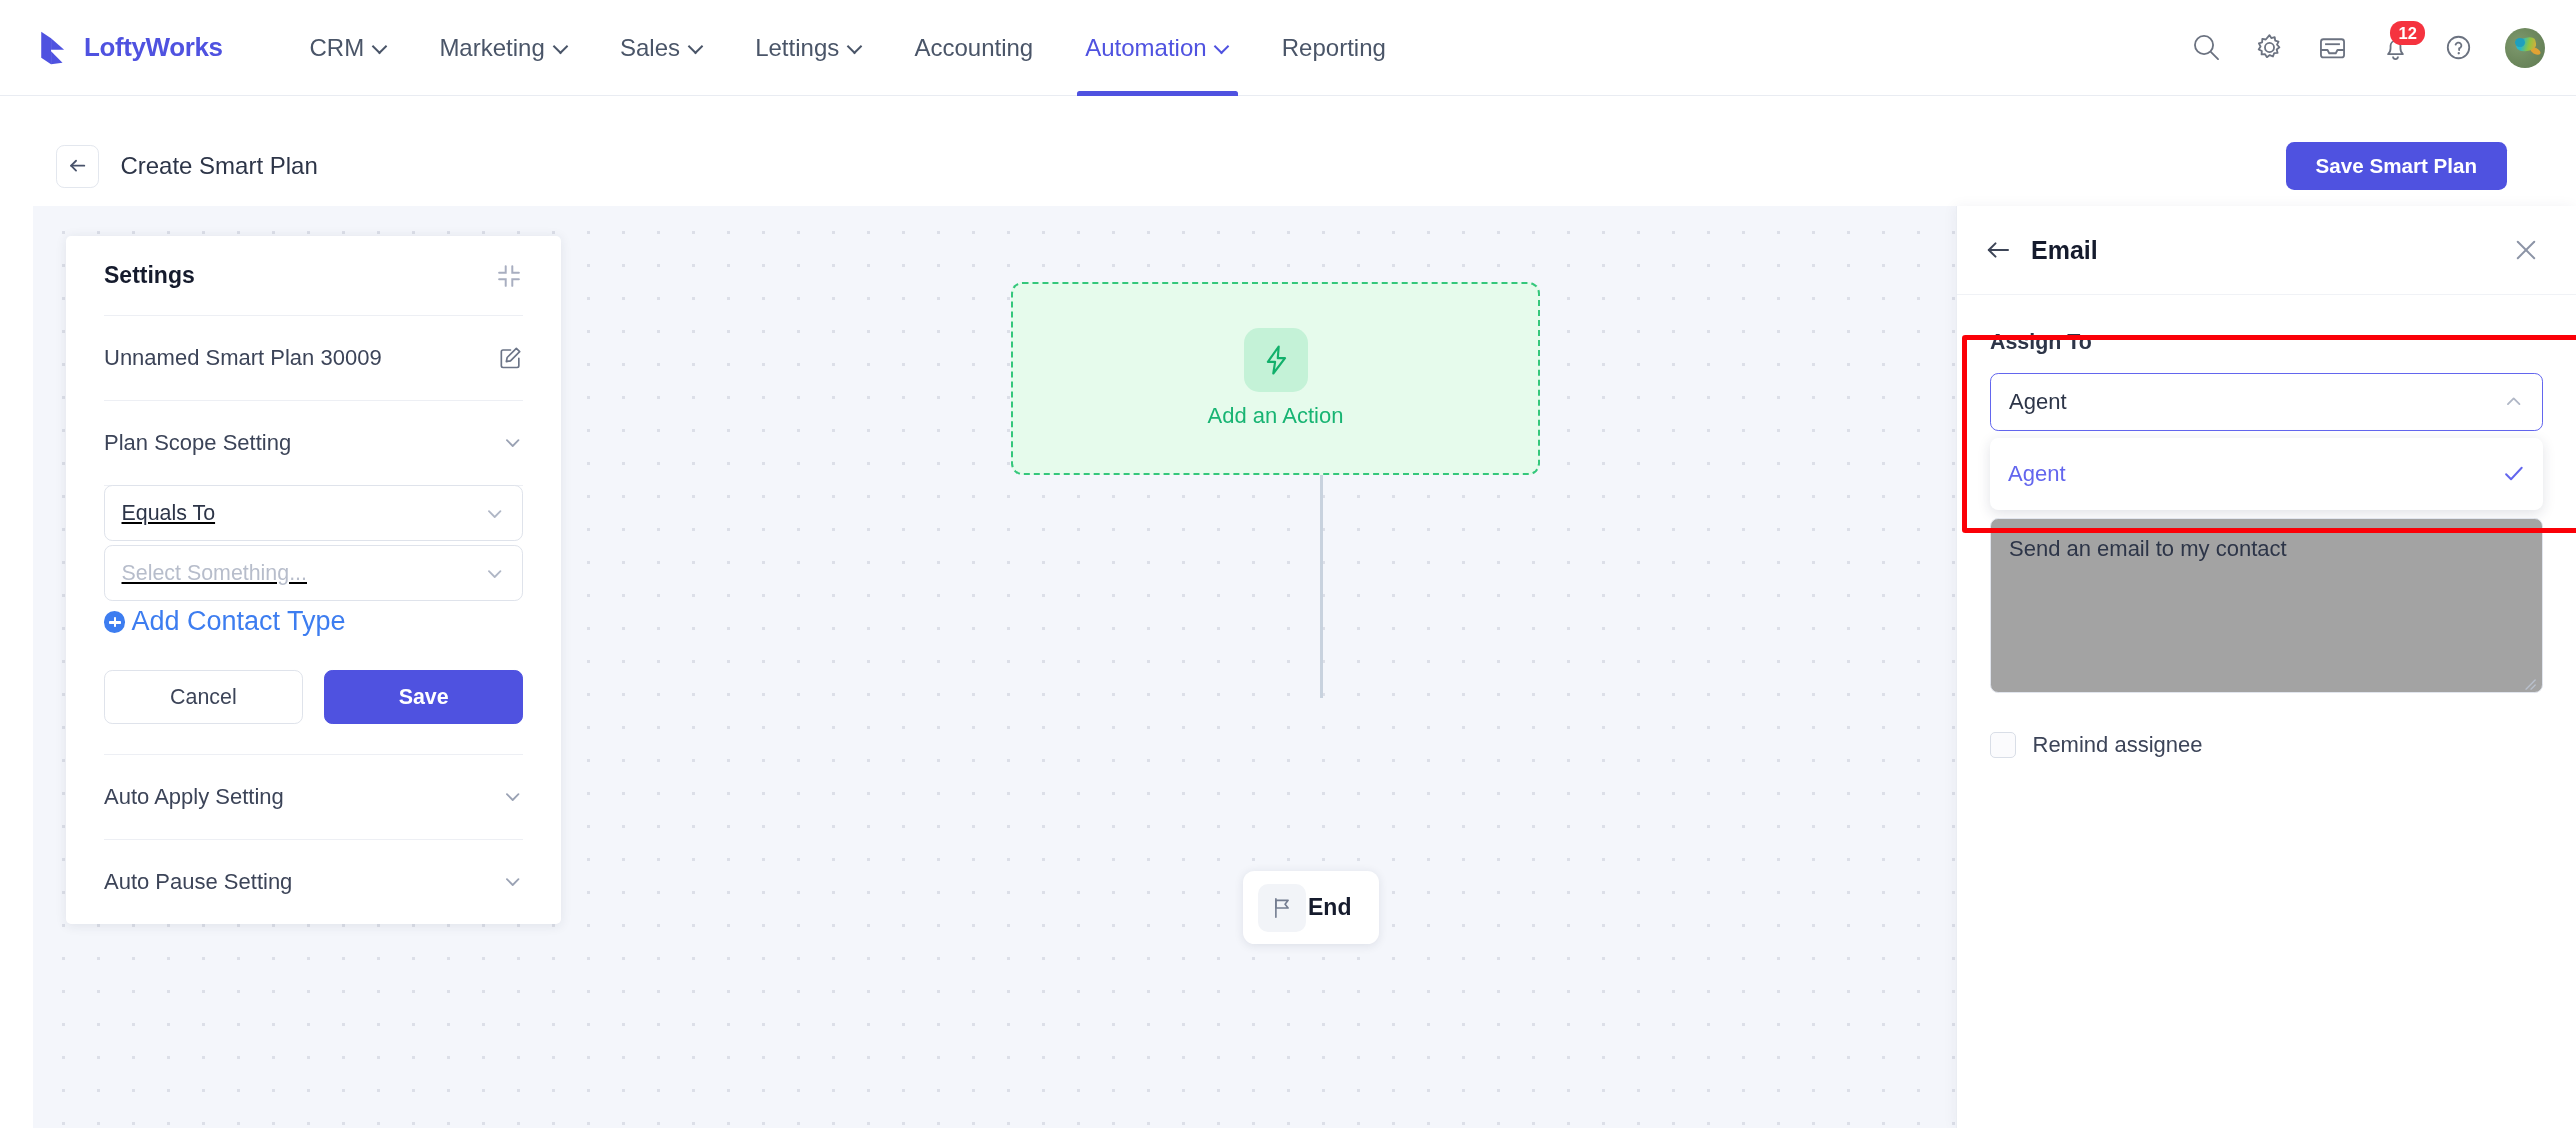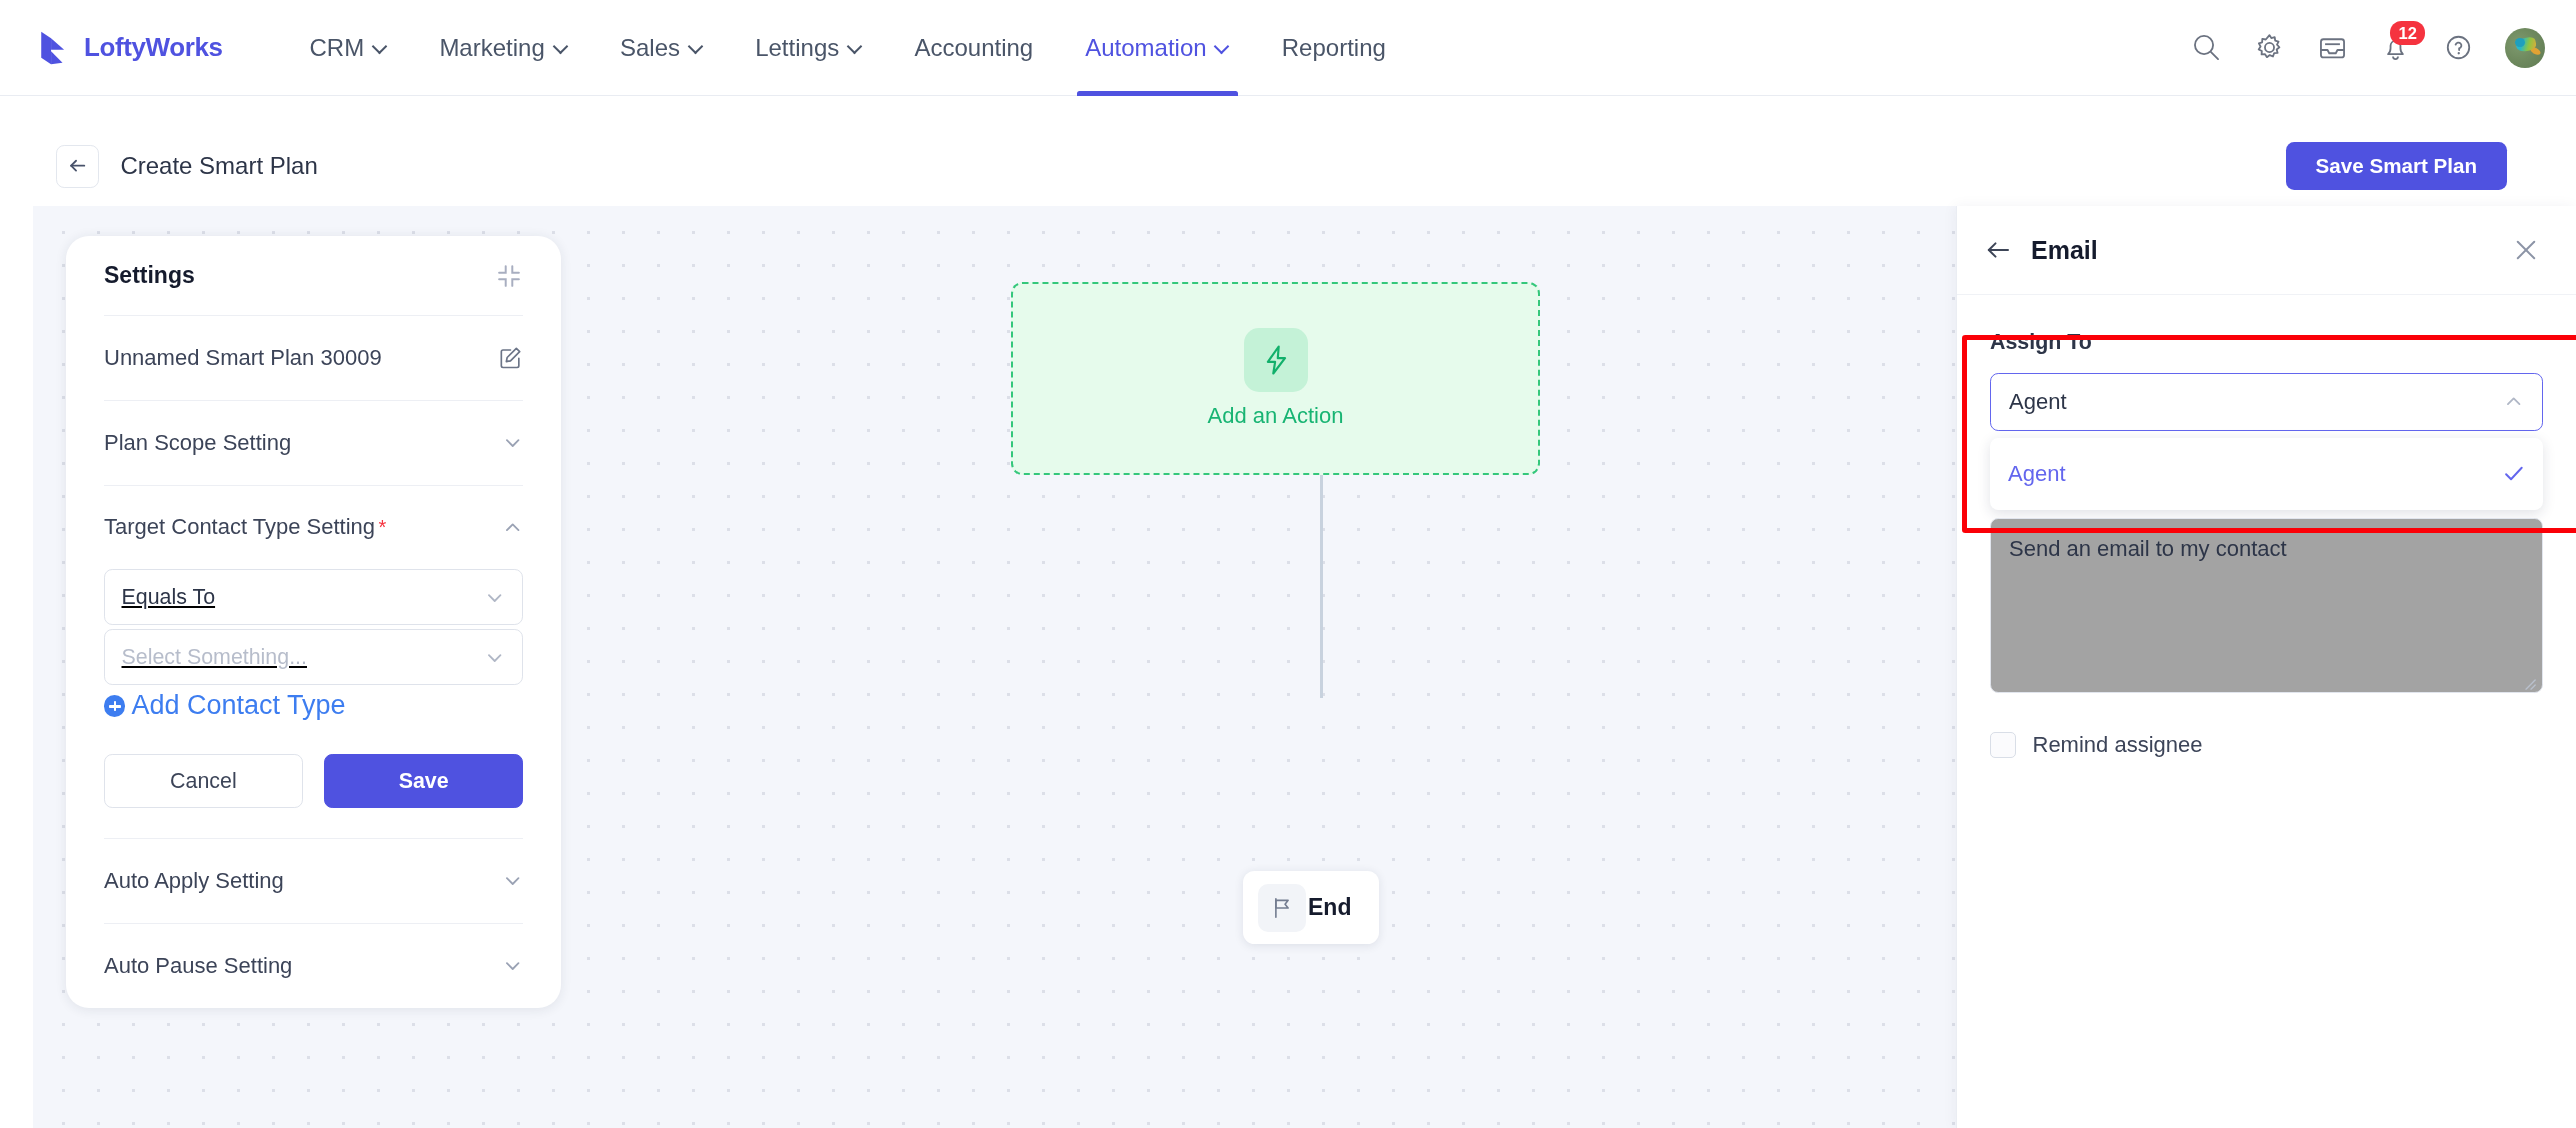--- a/index.html
+++ b/index.html
@@ -105,21 +105,21 @@
     background-size: 35px 33px;
     background-position: 13px 10px;
     overflow: hidden;
   }
 
   
   .settings-card {
     position: absolute; left: 33px; top: 30px;
     width: 495px;
     background: #ffffff;
-    border-radius: 23px;
+    border-radius: 5px;
     box-shadow: 0 1.6px 11.5px rgba(32,40,70,0.09);
     padding: 0 38px;
   }
   .settings-head {
     display: flex; align-items: center; justify-content: space-between;
     height: 79px;
   }
   .settings-title { font-size: 23px; font-weight: 700; color: #151b2d; }
   .collapse-icon { width: 28px; height: 28px; cursor: pointer; color: #a8aec0; }
   .row-div { height: 0.8px; background: #edeff4; }
@@ -410,30 +410,20 @@
       <span class="srow-label">Plan Scope Setting</span>
       <span class="chev">
         <svg viewBox="0 0 26 26" fill="none" stroke="currentColor" stroke-width="2.2" stroke-linecap="round" stroke-linejoin="round">
             <path d="M6 10 L13 17 L20 10"></path>
           </svg>
       </span>
     </div>
 
     <div class="row-div"></div>
 
-    <div class="srow">
-      <span class="srow-label">
-        <span>Target Contact Type Setting</span><span class="req">*</span>
-      </span>
-      <span class="chev">
-        <svg viewBox="0 0 26 26" fill="none" stroke="currentColor" stroke-width="2.2" stroke-linecap="round" stroke-linejoin="round">
-            <path d="M6 16 L13 9 L20 16"></path>
-          </svg>
-      </span>
-    </div>
 
     <div class="field-select">
       <span class="val">Equals To</span>
       <span class="chev">
         <svg viewBox="0 0 26 26" fill="none" stroke="currentColor" stroke-width="2.2" stroke-linecap="round" stroke-linejoin="round">
             <path d="M6 10 L13 17 L20 10"></path>
           </svg>
       </span>
     </div>
 

